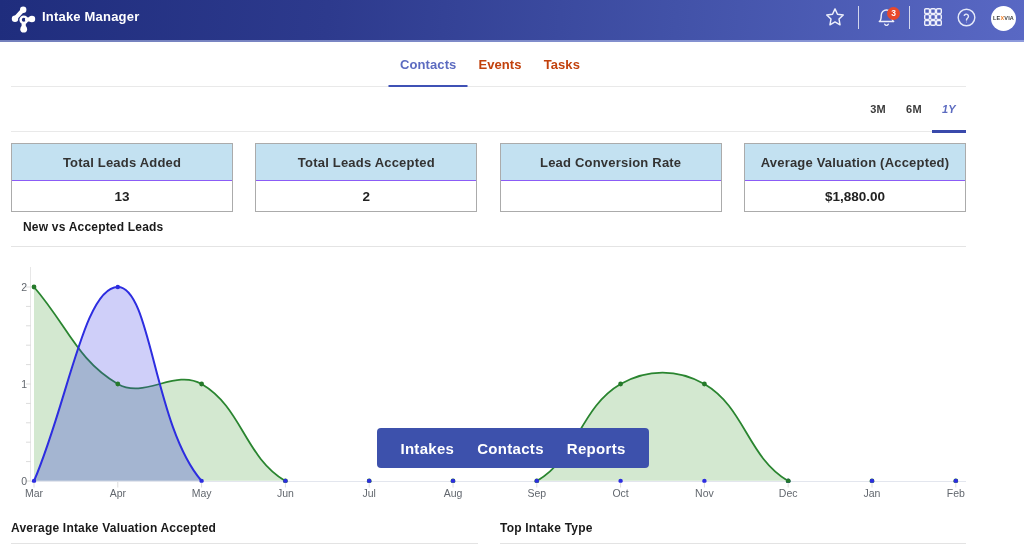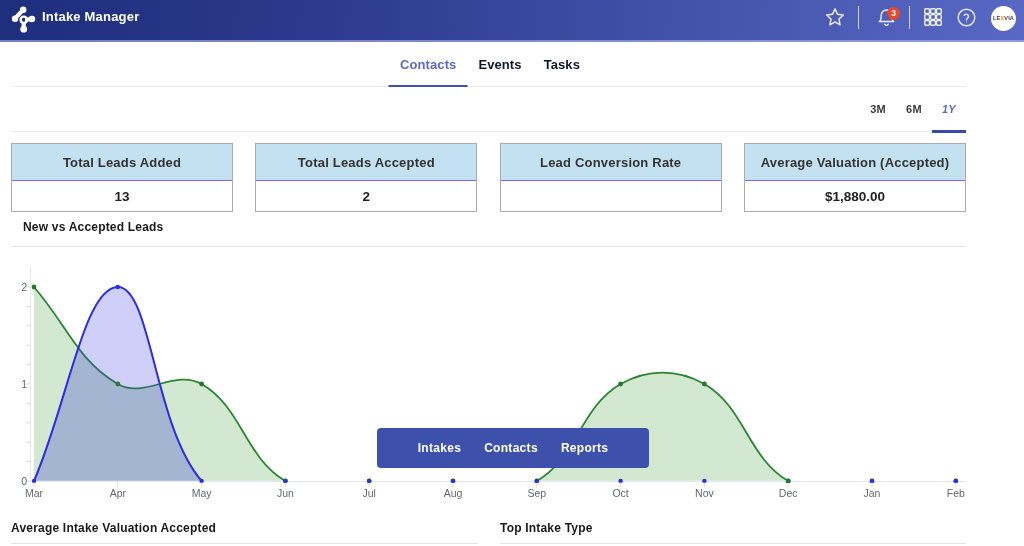--- a/index.html
+++ b/index.html
@@ -18,21 +18,21 @@
     line-height:13px; }
   .avatar { position:absolute; left:991px; top:5.5px; width:25px; height:25px; border-radius:50%;
     background:#fff; text-align:center; line-height:25px; font-size:5.5px; font-weight:700;
     color:#3a3a3a; letter-spacing:0.2px; }
   .avatar .x { color:#f07f28; }
   .tabs { position:absolute; left:11px; top:42px; width:955px; height:45px;
     border-bottom:1px solid #e9e9e9; }
   .tabrow { position:absolute; left:0; top:0; width:100%; height:100%;
     display:flex; justify-content:center; transform:translateX(1.5px); }
   .tab { padding:0 11px; height:100%; display:flex; align-items:center;
-    font-size:13px; font-weight:700; color:#0f172a; letter-spacing:0.1px; position:relative; }
+    font-size:13px; font-weight:700; color:#c2410c; letter-spacing:0.1px; position:relative; }
   .tab.active { color:#5c6bc0; }
   .tab.active:after { content:""; position:absolute; left:0; right:0; bottom:-1px;
     height:2.5px; background:#3f51b5; }
   .range { position:absolute; left:11px; top:87px; width:955px; height:45px;
     border-bottom:1px solid #e9e9e9; display:flex; justify-content:flex-end; }
   .ritem { padding:0 10px; height:100%; display:flex; align-items:center;
     font-size:11px; font-weight:700; color:#3c3c3c; position:relative; letter-spacing:0.3px;}
   .ritem.active { color:#5c6bc0;font-style:italic; }
   .ritem.active:after { content:""; position:absolute; left:0; right:0; bottom:-2px;
     height:3px; background:#3949ab; }
@@ -43,21 +43,21 @@
     display:flex; align-items:center; justify-content:center;
     font-size:13px; font-weight:700; color:#333; letter-spacing:0.2px; }
   .cval { height:30px; display:flex; align-items:center; justify-content:center;
     font-size:13.5px; font-weight:700; color:#222; }
   .sect { position:absolute; font-size:12px; font-weight:700; color:#1a1a1a; letter-spacing:0.2px; }
   .divider { position:absolute; background:#e4e4e4; height:1px; }
   .chartsvg { position:absolute; left:0; top:0; width:1024px; height:546px; }
   .navbar { position:absolute; left:377px; top:428px; width:272px; height:40px;
     background:#3d51ac; border-radius:4px; display:flex; align-items:center;
     justify-content:center; gap:23px; z-index:5; }
-  .navbar span { color:#fff; font-size:12px; font-weight:700; letter-spacing:0.3px; }
+  .navbar span { color:#fff; font-size:15px; font-weight:700; letter-spacing:0.3px; }
 </style>
 </head>
 <body>
 
 <svg class="chartsvg" width="1024" height="546" viewBox="0 0 1024 546">
   <defs>
       <clipPath id="cl">
         <rect x="0" y="240" width="1024" height="240.7"></rect>
       </clipPath>
   <clipPath id="cld">

